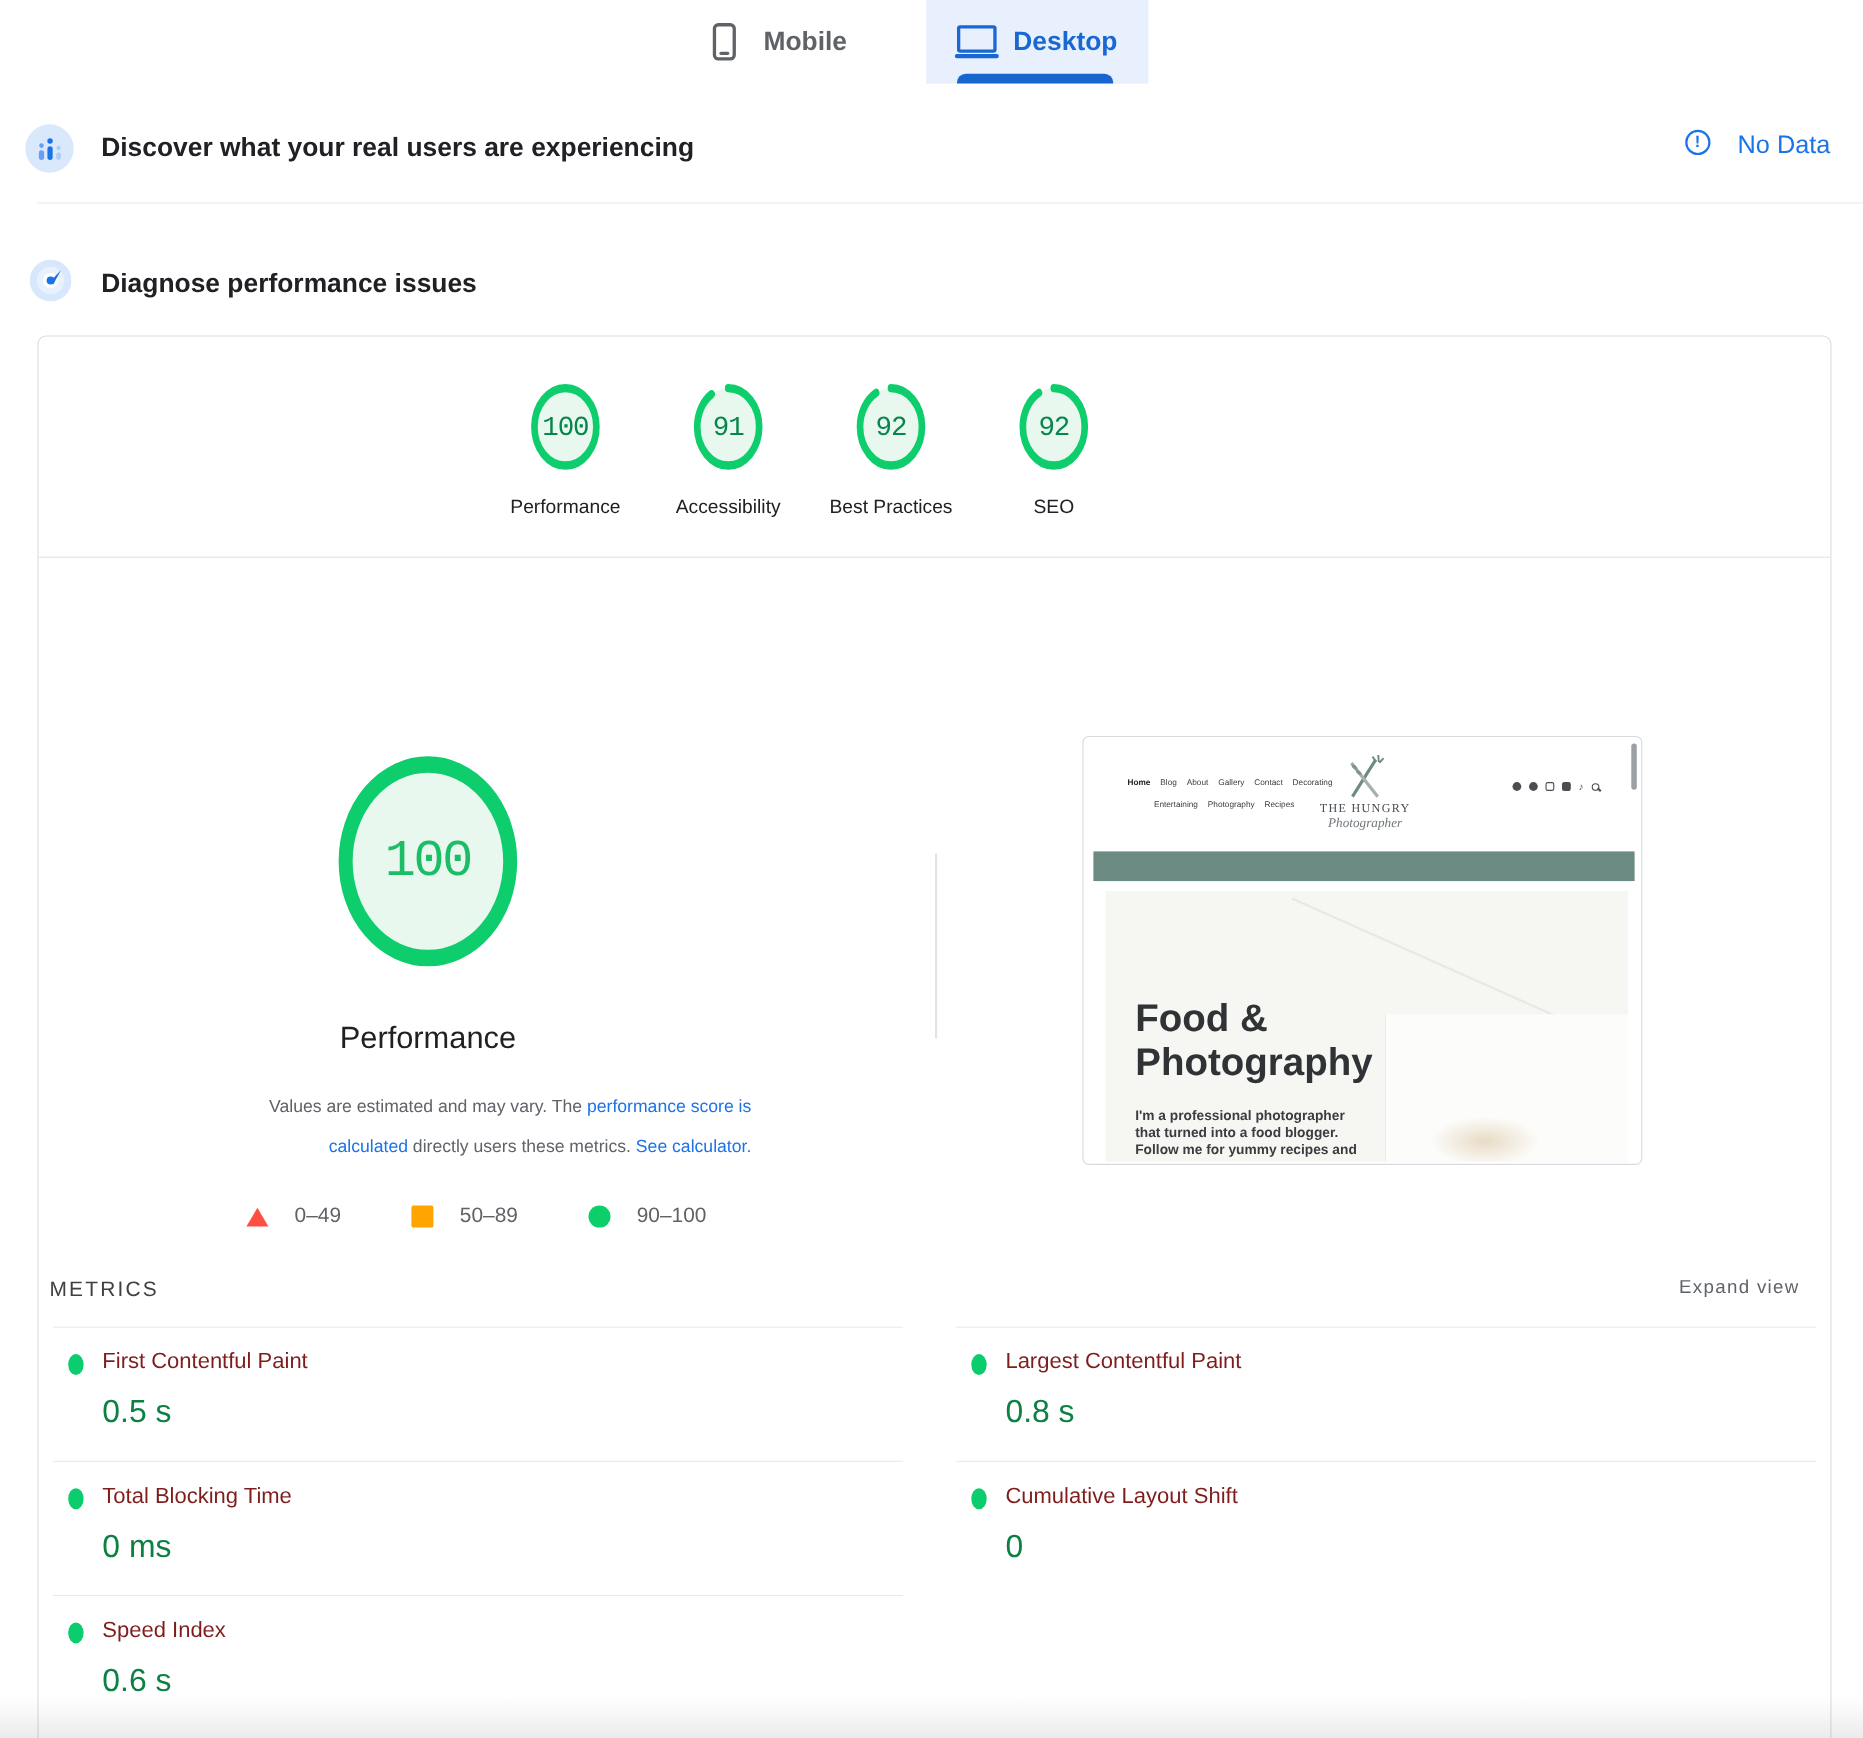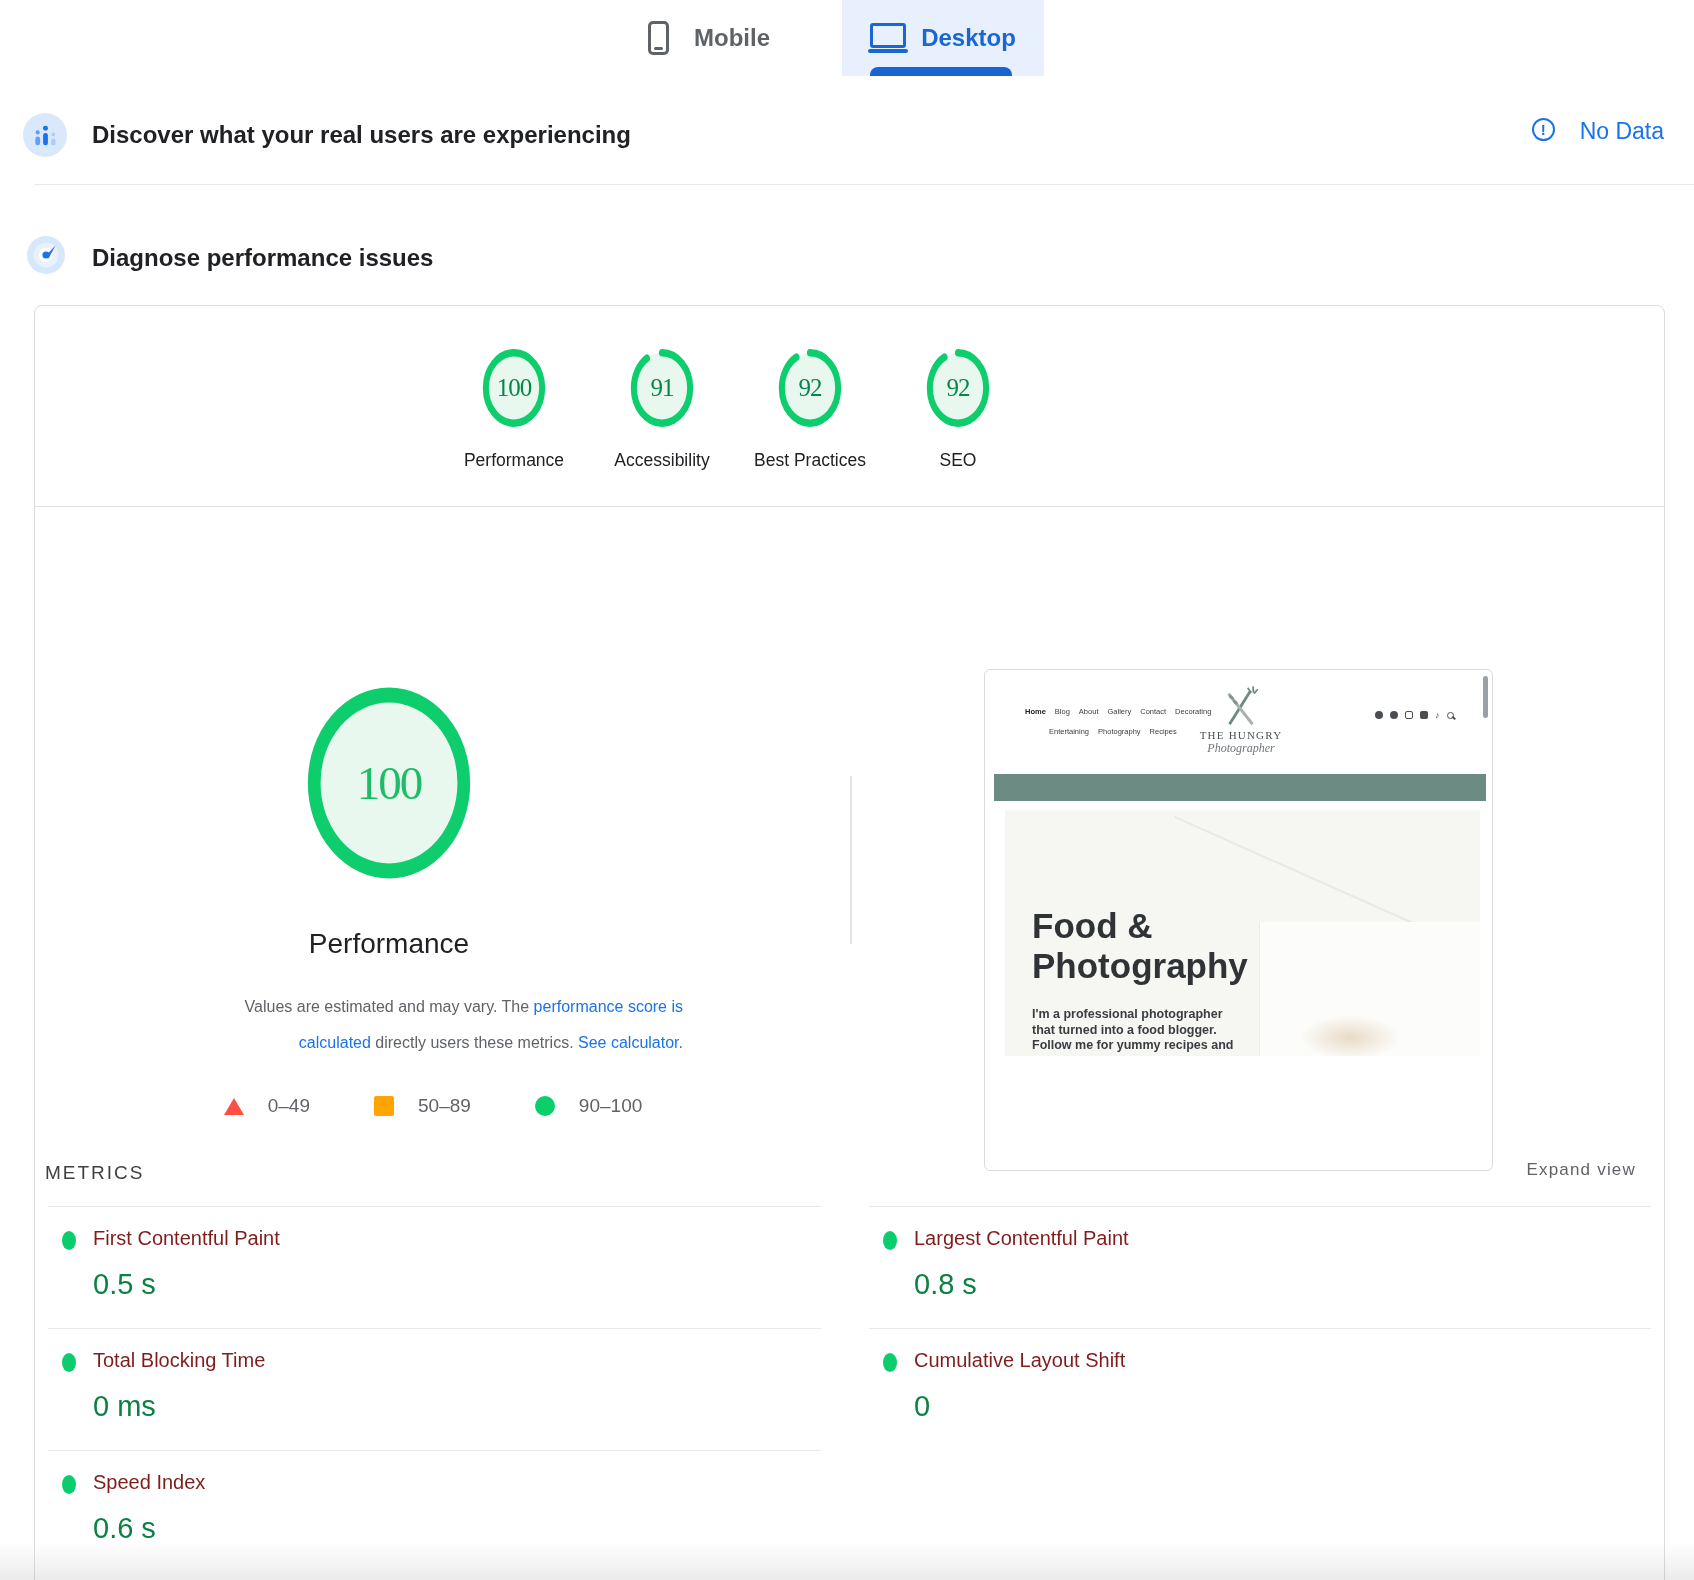--- a/index.html
+++ b/index.html
@@ -29,21 +29,21 @@
   .divider1 { position:absolute; left:34px; right:0; top:184px; height:1px; background:#e7e9ec; }
   .diag-icon { position:absolute; left:27px; top:236px; width:38px; height:38px; }
   .diag-title { position:absolute; left:92px; top:244px; font-size:24px; font-weight:600; color:#202124; }
 
   
   .card { position:absolute; left:34px; top:305px; width:1631px; height:1300px; background:#fff; border:1px solid #dadce0; border-radius:8px; }
 
   
   .gauge-cell { position:absolute; top:42px; width:160px; text-align:center; cursor:pointer; }
   .gauge-wrap { position:relative; width:64px; height:80px; margin:0 auto; }
-  .gauge-num { position:absolute; inset:0; display:flex; align-items:center; justify-content:center; font-family:Liberation Serif, serif; font-size:25px; color:var(--gauge_number_small); letter-spacing:-1px; }
+  .gauge-num { position:absolute; inset:0; display:flex; align-items:center; justify-content:center; font-family:Liberation Mono, monospace; font-size:25px; color:var(--gauge_number_small); letter-spacing:-1px; }
   .gauge-label { margin-top:22px; font-size:17.5px; color:#202124; }
   .gauges-divider { position:absolute; left:0; right:0; top:200px; height:1px; background:#e0e3e6; }
 
   
   .big-gauge { position:absolute; left:269px; top:377px; width:170px; height:200px; }
   .big-gauge .gauge-num { font-size:47px; color:var(--gauge_number_big); letter-spacing:-2px; }
   .perf-title { position:absolute; left:154px; top:622px; width:400px; text-align:center; font-size:28px; color:#202124; }
   .perf-desc { position:absolute; left:28px; top:683px; width:620px; text-align:right; font-size:16px; line-height:36px; color:#5f6368; }
   .perf-desc a { color:var(--accent_blue); text-decoration:none; cursor:pointer; }
 
@@ -51,21 +51,21 @@
   .legend { position:absolute; left:98px; top:789px; width:600px; display:flex; justify-content:center; gap:64px; }
   .legend-item { display:flex; align-items:center; gap:24px; }
   .legend-range { font-size:19px; color:#5f6368; }
   .shape-triangle { width:0; height:0; border-left:10px solid transparent; border-right:10px solid transparent; border-bottom:17px solid var(--legend_red); }
   .shape-square { width:20px; height:20px; border-radius:2px; background:var(--legend_orange); }
   .shape-circle { width:20px; height:20px; border-radius:50%; background:var(--legend_green); }
 
   .v-divider { position:absolute; left:815px; top:470px; width:2px; height:168px; background:#e4e4e4; }
 
   
-  .thumb { position:absolute; left:949px; top:363px; width:509px; height:502px; background:#fff; border:1px solid #d8dadd; border-radius:6px; overflow:hidden; cursor:pointer; }
+  .thumb { position:absolute; left:949px; top:363px; width:509px; height:390px; background:#fff; border:1px solid #d8dadd; border-radius:6px; overflow:hidden; cursor:pointer; }
   .thumb-scrollbar { position:absolute; right:4px; top:6px; width:5px; height:42px; background:#9aa0a6; border-radius:3px; }
   .t-nav { position:absolute; left:40px; top:37px; display:flex; gap:9px; font-size:7.5px; color:#3c4043; white-space:nowrap; }
   .t-nav2 { left:64px; top:57px; }
   .t-nav .home { font-weight:700; color:#202124; }
   .t-logo-fork { position:absolute; left:234px; top:14px; }
   .t-logo-title { position:absolute; left:176px; top:59px; width:160px; text-align:center; font-family:"Liberation Serif", serif; font-size:11px; letter-spacing:1.2px; color:#4a5054; }
   .t-logo-script { position:absolute; left:176px; top:71px; width:160px; text-align:center; font-family:"Liberation Serif", serif; font-style:italic; font-size:12px; color:#70757a; }
   .t-social { position:absolute; left:390px; top:41px; display:flex; align-items:center; gap:7px; }
   .s-circle { width:8px; height:8px; border-radius:50%; background:#4a4e52; }
   .s-sq-out { width:8px; height:8px; border:1.4px solid #4a4e52; border-radius:2px; }

